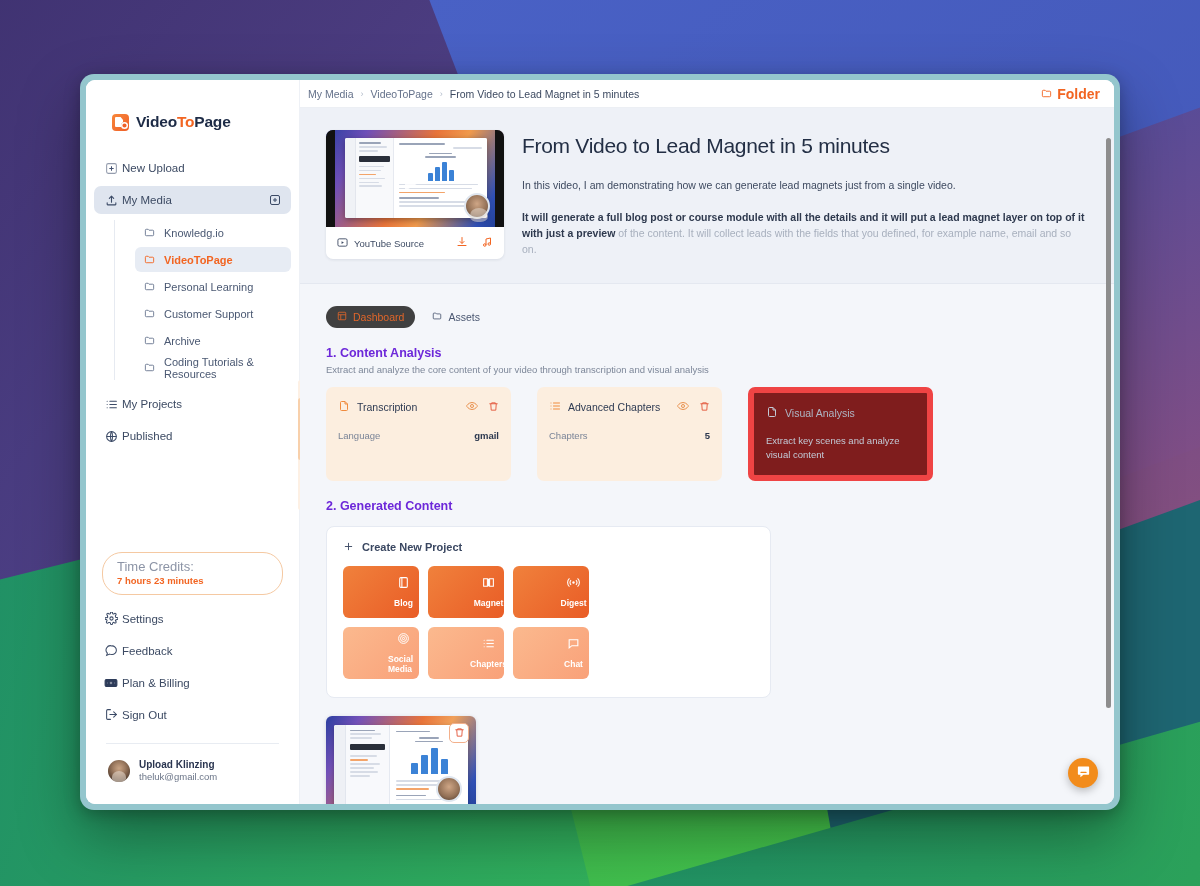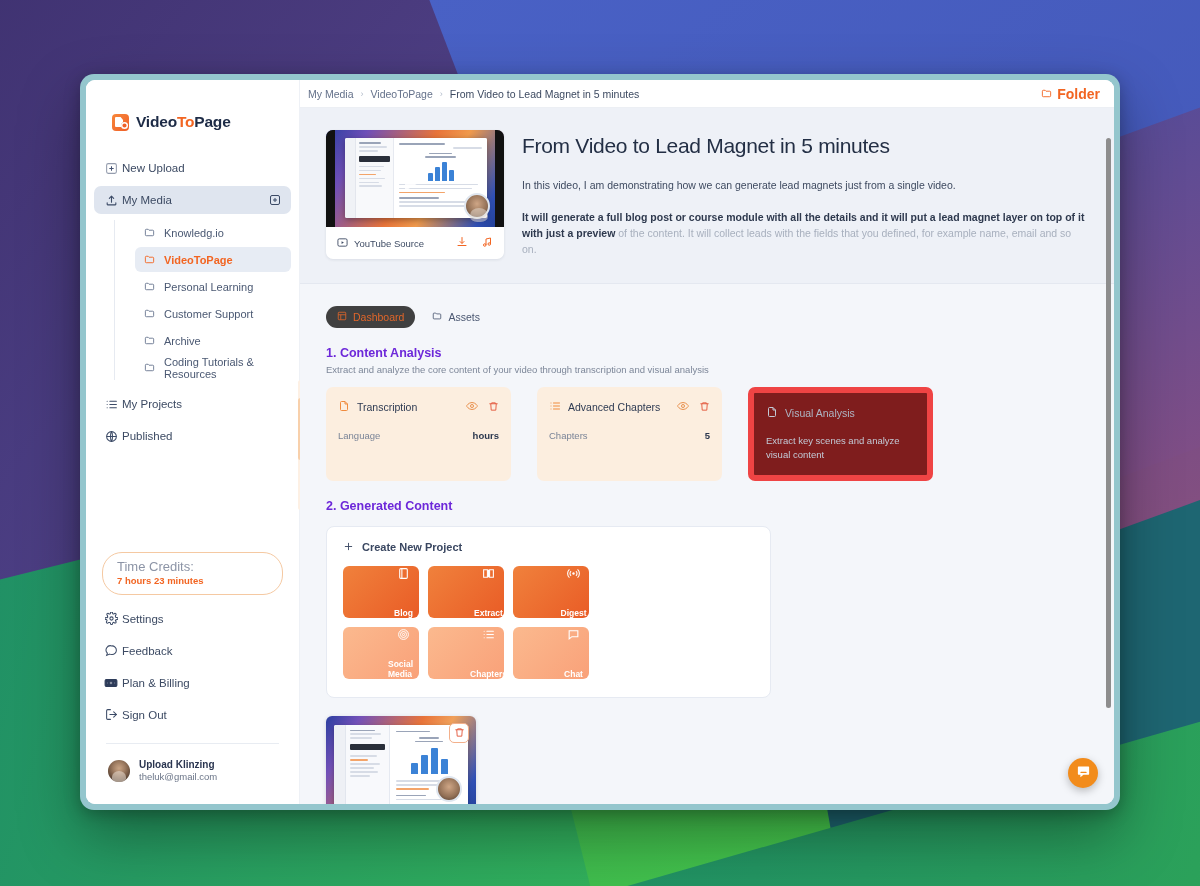--- a/index.html
+++ b/index.html
@@ -304,21 +304,21 @@
 
   #gen-panel {
     margin-top: 13px; width: 445px;
     background:#fff; border:1px solid #e6eaf2; border-radius:8px;
     padding: 14px 16px 18px 16px;
   }
   #create-row { display:flex; align-items:center; gap:8px; font-size:11px; color:#3a4761; font-weight:600;}
   #tiles { display:grid; grid-template-columns: repeat(3, 76px); gap: 9px; margin-top: 12px; }
   .tile {
     height: 52px; border-radius: 6px;
-    display:flex; flex-direction:column; align-items:center; justify-content:space-between; gap:5px;
+    display:flex; flex-direction:column; align-items:center; justify-content:center; gap:5px;
     color:#fff; cursor:pointer;padding-left:45px;
   }
   .tile.strong { background: linear-gradient(135deg,#f0813c,#e95c26); }
   .tile.soft { background: linear-gradient(135deg,#fbb98e,#f9a179); }
   .tile .tlabel { font-size: 8.5px; font-weight:600; }
 
   #bottom-thumb {
     margin-top: 18px; width: 150px; height: 112px;
     border-radius: 6px; overflow:hidden; position:relative;
     background: linear-gradient(120deg,#2b3fa0 0%, #7250b8 16%, #e8743a 46%, #f0a05a 60%, #2f4fb5 86%, #1e3a8a 100%);
@@ -690,21 +690,21 @@
                     </span>
                     <span>
                       <svg width="11" height="11" viewBox="0 0 24 24" fill="none" stroke="#e3553a" stroke-width="2">
                           <path d="M3 6h18M8 6V4h8v2M6 6l1 14h10l1-14"></path>
                         </svg>
                     </span>
                   </span>
                 </div>
                 <div class="acard-row">
                   <span class="k">Language</span>
-                  <span class="v">hours</span>
+                  <span class="v">gmail</span>
                 </div>
               </div>
 
               <div class="acard filled">
                 <div class="acard-head">
                   <span>
                     <svg width="12" height="12" viewBox="0 0 24 24" fill="none" stroke="#f08b3d" stroke-width="2" stroke-linecap="round">
                       <path d="M9 6h12M9 12h12M9 18h12M4 6h.01M4 12h.01M4 18h.01"></path>
                     </svg>
                   </span>
@@ -765,21 +765,21 @@
                   </span>
                   <span class="tlabel">Blog</span>
                 </div>
                 <div class="tile strong">
                   <span>
                     <svg width="13" height="13" viewBox="0 0 24 24" fill="none" stroke="#fff" stroke-width="2">
                         <path d="M3 5h7v14H3zM14 5h7v14h-7z"></path>
                         <path d="M12 5v14"></path>
                       </svg>
                   </span>
-                  <span class="tlabel">Extract</span>
+                  <span class="tlabel">Magnet</span>
                 </div>
                 <div class="tile strong">
                   <span>
                     <svg width="13" height="13" viewBox="0 0 24 24" fill="none" stroke="#fff" stroke-width="2">
                         <circle cx="12" cy="12" r="2.2" fill="#fff" stroke="none"></circle>
                         <path d="M7.5 7.5a6 6 0 000 9M16.5 7.5a6 6 0 010 9M4.5 4.5a10 10 0 000 15M19.5 4.5a10 10 0 010 15"></path>
                       </svg>
                   </span>
                   <span class="tlabel">Digest</span>
                 </div>

